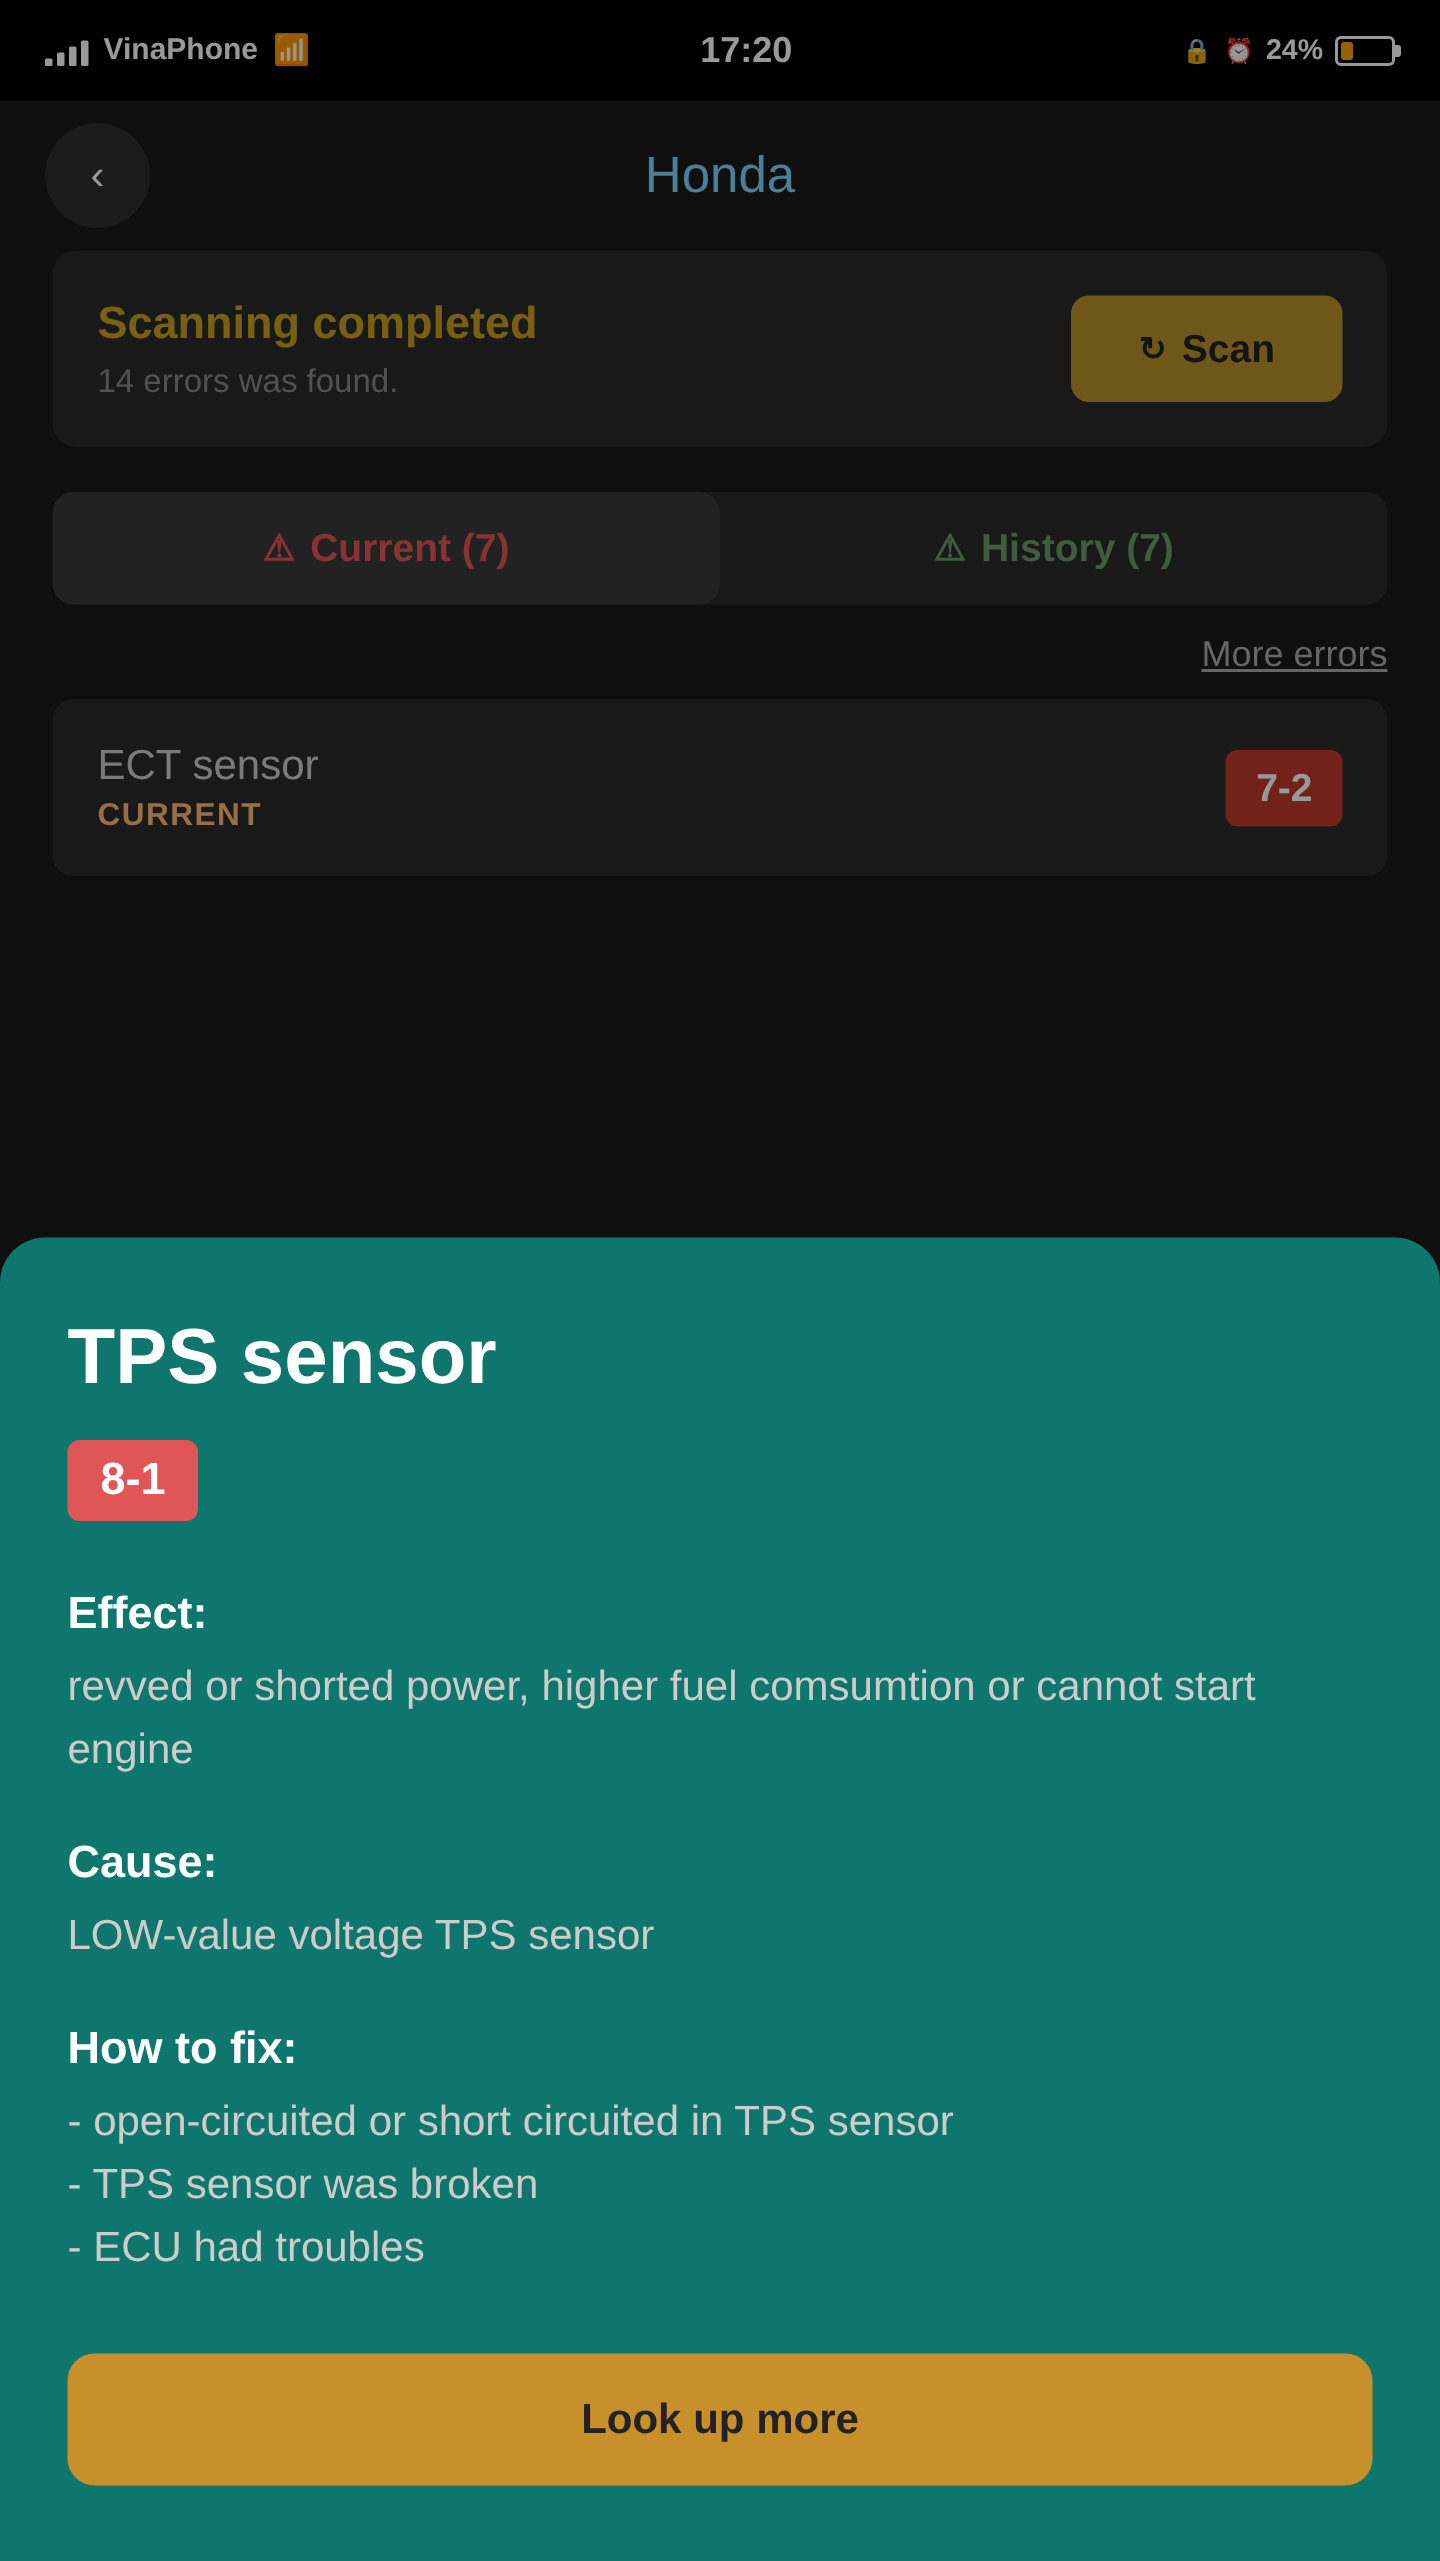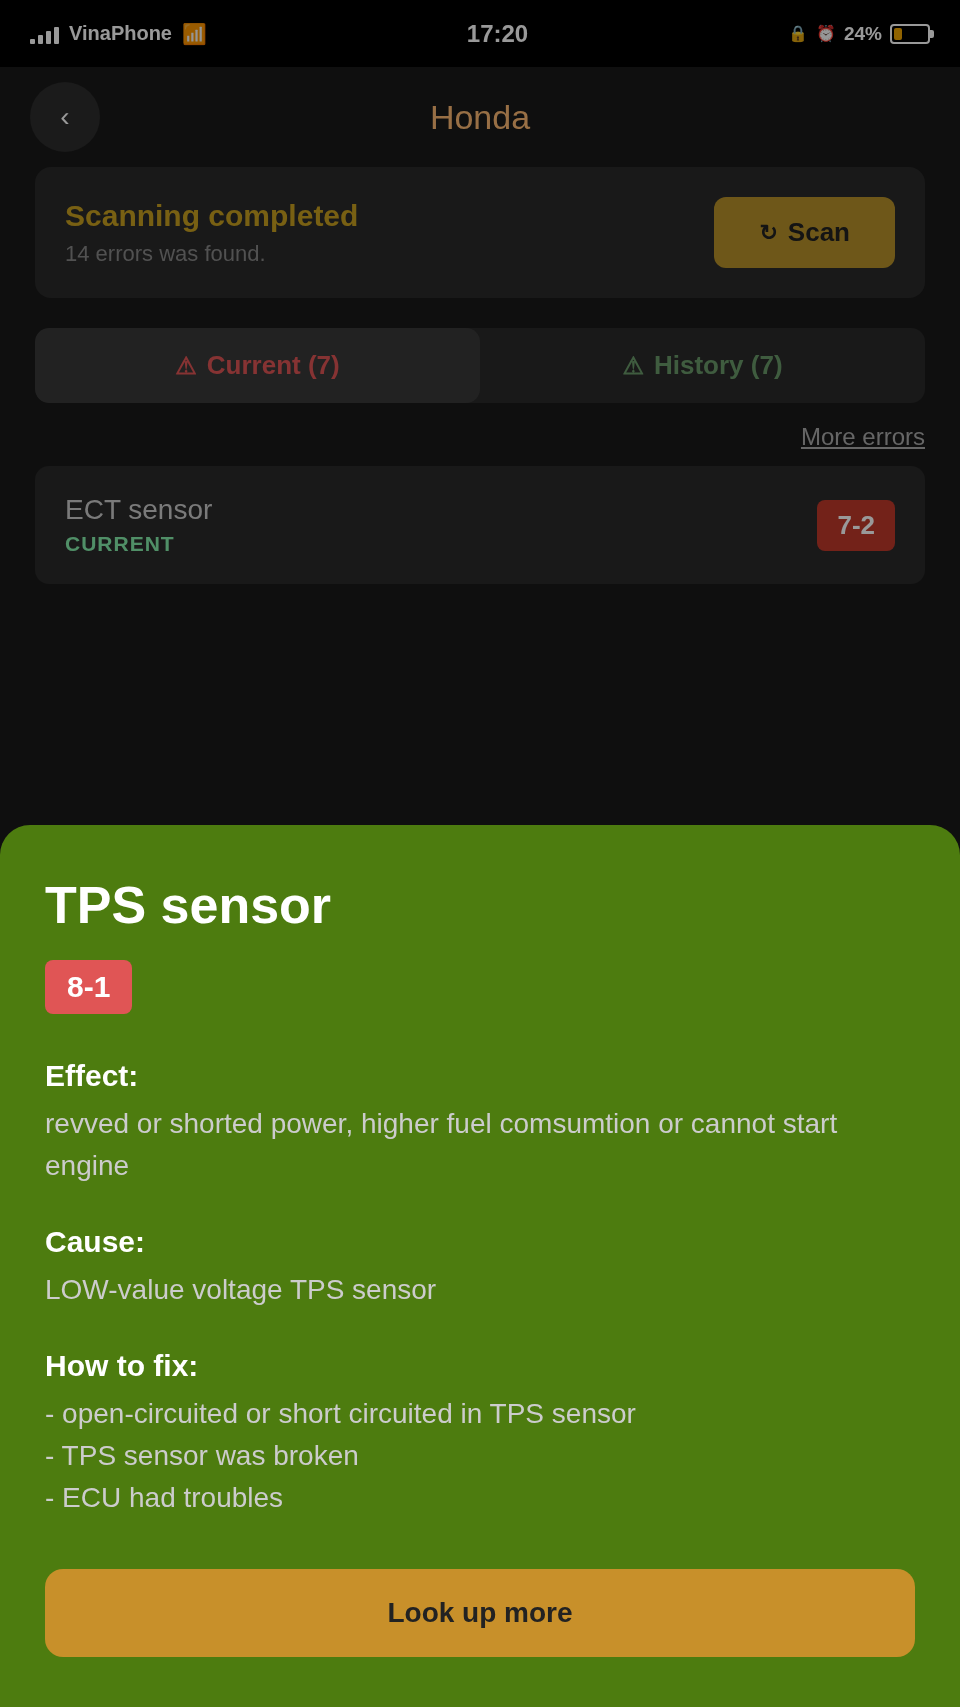--- a/index.html
+++ b/index.html
@@ -117,21 +117,21 @@
       align-items: center;
       justify-content: center;
       cursor: pointer;
       border: none;
       color: #fff;
       font-size: 28px;
     }
     .nav-title {
       font-size: 34px;
       font-weight: 400;
-      color: #fdba74;
+      color: #7dd3fc;
     }
 
     
     .scan-card {
       margin: 0 35px 30px 35px;
       background: #2a2a2a;
       border-radius: 16px;
       padding: 30px;
       display: flex;
       align-items: center;
@@ -225,21 +225,21 @@
     }
     .sensor-info {}
     .sensor-name {
       font-size: 28px;
       color: #ccc;
       margin-bottom: 6px;
     }
     .sensor-status {
       font-size: 21px;
       font-weight: 700;
-      color: #86efac;
+      color: #fdba74;
       letter-spacing: 1px;
     }
     .sensor-code {
       background: #c0392b;
       color: #fff;
       font-size: 26px;
       font-weight: 700;
       padding: 10px 20px;
       border-radius: 8px;
     }
@@ -254,21 +254,21 @@
       background: rgba(0,0,0,0.4);
       z-index: 10;
     }
 
     
     .bottom-sheet {
       position: absolute;
       bottom: 0;
       left: 0;
       width: 100%;
-      background: #4d7c0f;
+      background: #0f766e;
       border-radius: 30px 30px 0 0;
       padding: 50px 45px 50px 45px;
       z-index: 20;
     }
     .modal-sensor-title {
       font-size: 52px;
       font-weight: 800;
       color: #fff;
       margin-bottom: 25px;
     }

